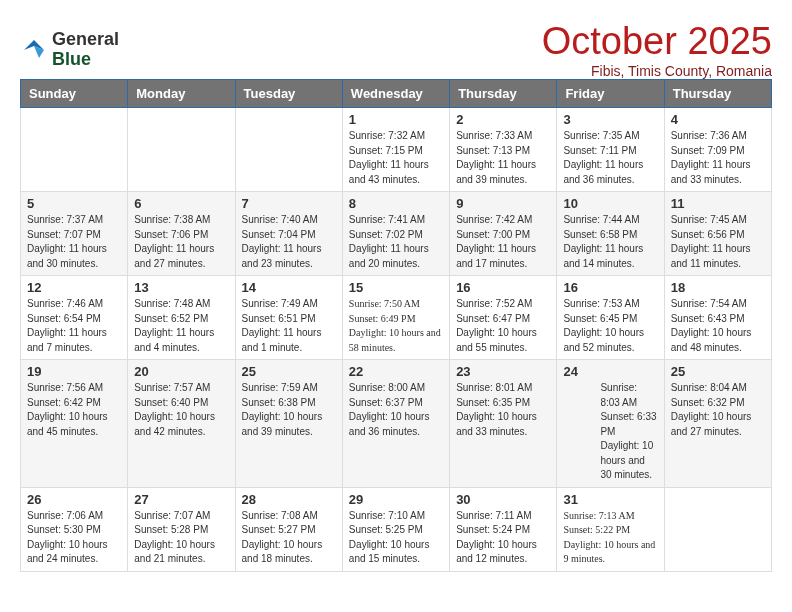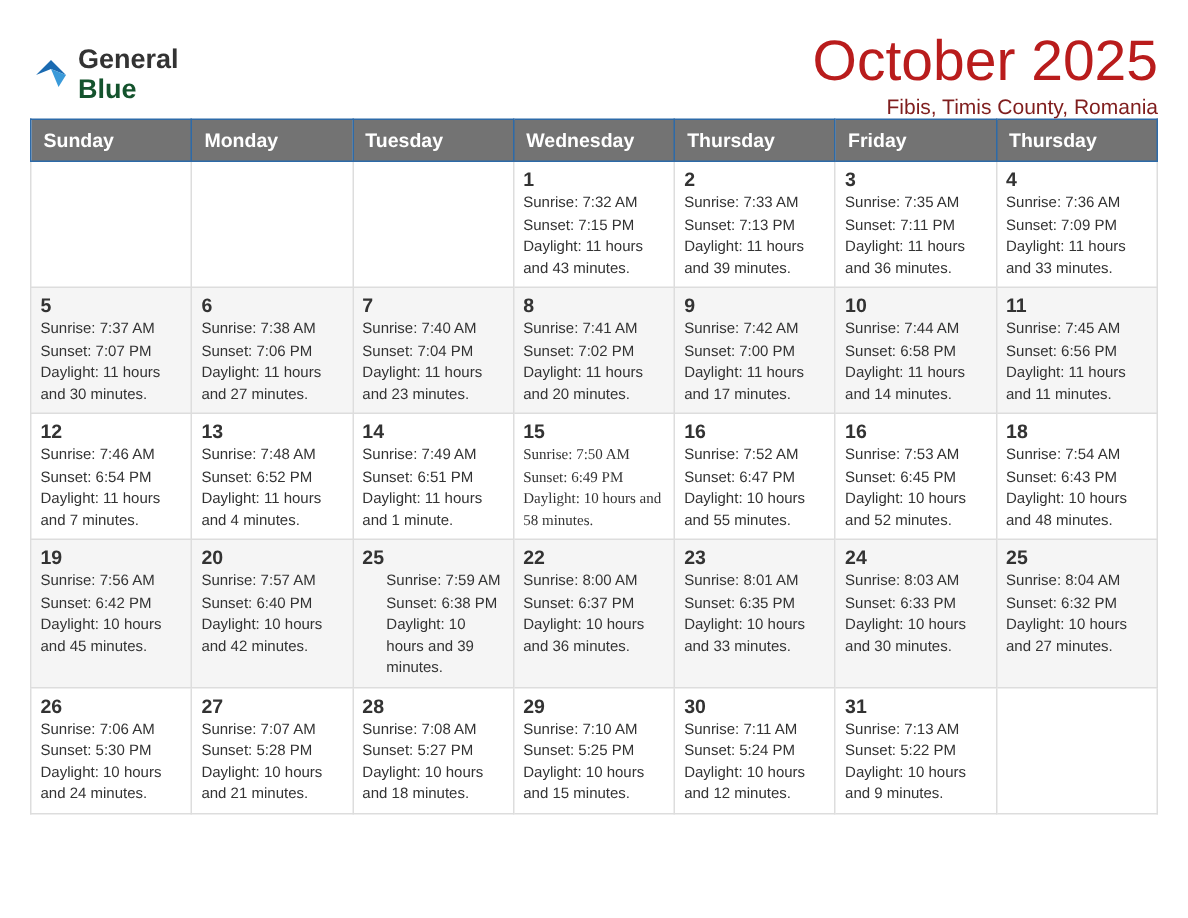--- a/index.html
+++ b/index.html
@@ -242,39 +242,39 @@
 Daylight: 10 hours and 45 minutes.</div>
         </td>
         <td>
           <span class="day-num">20</span>
           <div class="day-info" style="white-space: pre-line;">Sunrise: 7:57 AM
 Sunset: 6:40 PM
 Daylight: 10 hours and 42 minutes.</div>
         </td>
         <td>
           <span class="day-num">25</span>
-          <div class="day-info" style="white-space: pre-line; margin-left: 16px;">Sunrise: 7:59 AM
+          <div class="day-info" style="white-space: pre-line;">Sunrise: 7:59 AM
 Sunset: 6:38 PM
 Daylight: 10 hours and 39 minutes.</div>
         </td>
         <td>
           <span class="day-num">22</span>
           <div class="day-info" style="white-space: pre-line;">Sunrise: 8:00 AM
 Sunset: 6:37 PM
 Daylight: 10 hours and 36 minutes.</div>
         </td>
         <td>
           <span class="day-num">23</span>
           <div class="day-info" style="white-space: pre-line;">Sunrise: 8:01 AM
 Sunset: 6:35 PM
 Daylight: 10 hours and 33 minutes.</div>
         </td>
         <td>
           <span class="day-num">24</span>
-          <div class="day-info" style="white-space: pre-line;">Sunrise: 8:03 AM
+          <div class="day-info" style="white-space: pre-line; margin-left: 37px;">Sunrise: 8:03 AM
 Sunset: 6:33 PM
 Daylight: 10 hours and 30 minutes.</div>
         </td>
         <td>
           <span class="day-num">25</span>
           <div class="day-info" style="white-space: pre-line;">Sunrise: 8:04 AM
 Sunset: 6:32 PM
 Daylight: 10 hours and 27 minutes.</div>
         </td>
       </tr>
@@ -304,20 +304,20 @@
 Daylight: 10 hours and 15 minutes.</div>
         </td>
         <td>
           <span class="day-num">30</span>
           <div class="day-info" style="white-space: pre-line;">Sunrise: 7:11 AM
 Sunset: 5:24 PM
 Daylight: 10 hours and 12 minutes.</div>
         </td>
         <td>
           <span class="day-num">31</span>
-          <div class="day-info" style="white-space: pre-line;">Sunrise: 7:13 AM
+          <div class="day-info" style="white-space: pre-line; font-family: Liberation Serif, serif;">Sunrise: 7:13 AM
 Sunset: 5:22 PM
 Daylight: 10 hours and 9 minutes.</div>
         </td>
         <td class="empty-cell"></td>
       </tr>
     </tbody>
 </table>
 
 </body></html>

